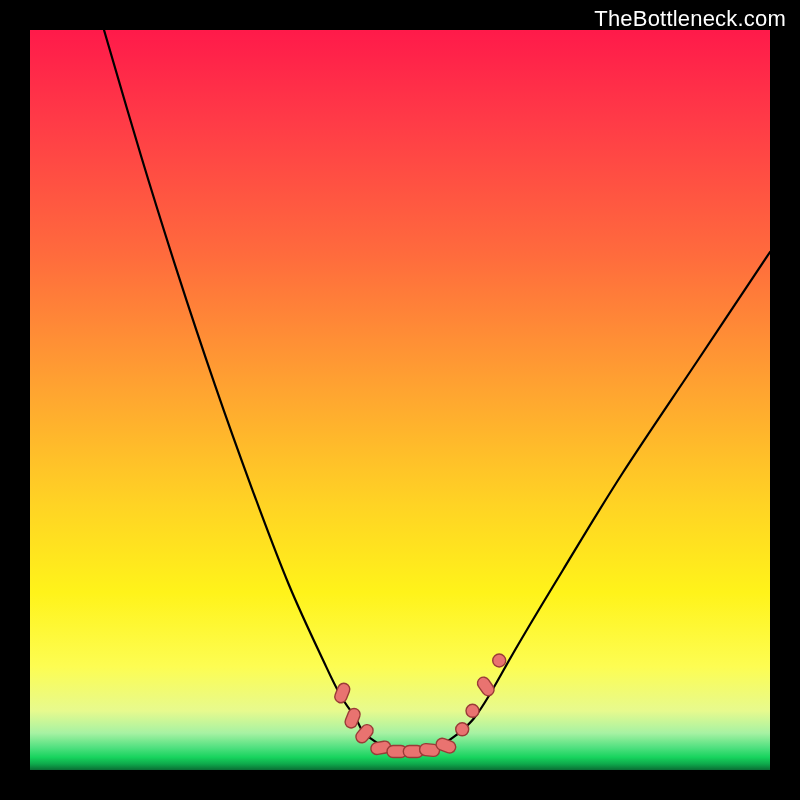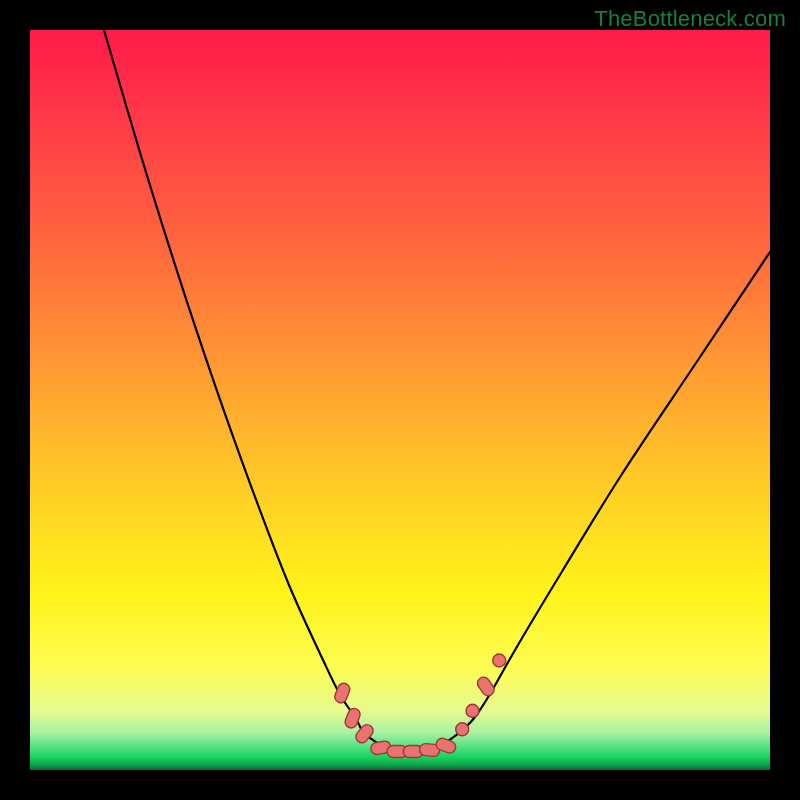--- a/index.html
+++ b/index.html
@@ -14,21 +14,21 @@
   .frame {
     position: relative;
     width: 800px;
     height: 800px;
     background: #000;
   }
   .watermark {
     position: absolute;
     top: 6px;
     right: 14px;
-    color: #15803d;
+    color: #ffffff;
     font-size: 22px;
     font-weight: 500;
     letter-spacing: 0.2px;
     z-index: 20;
   }
   .plot-area {
     position: absolute;
     left: 30px;
     top: 30px;
     width: 740px;

